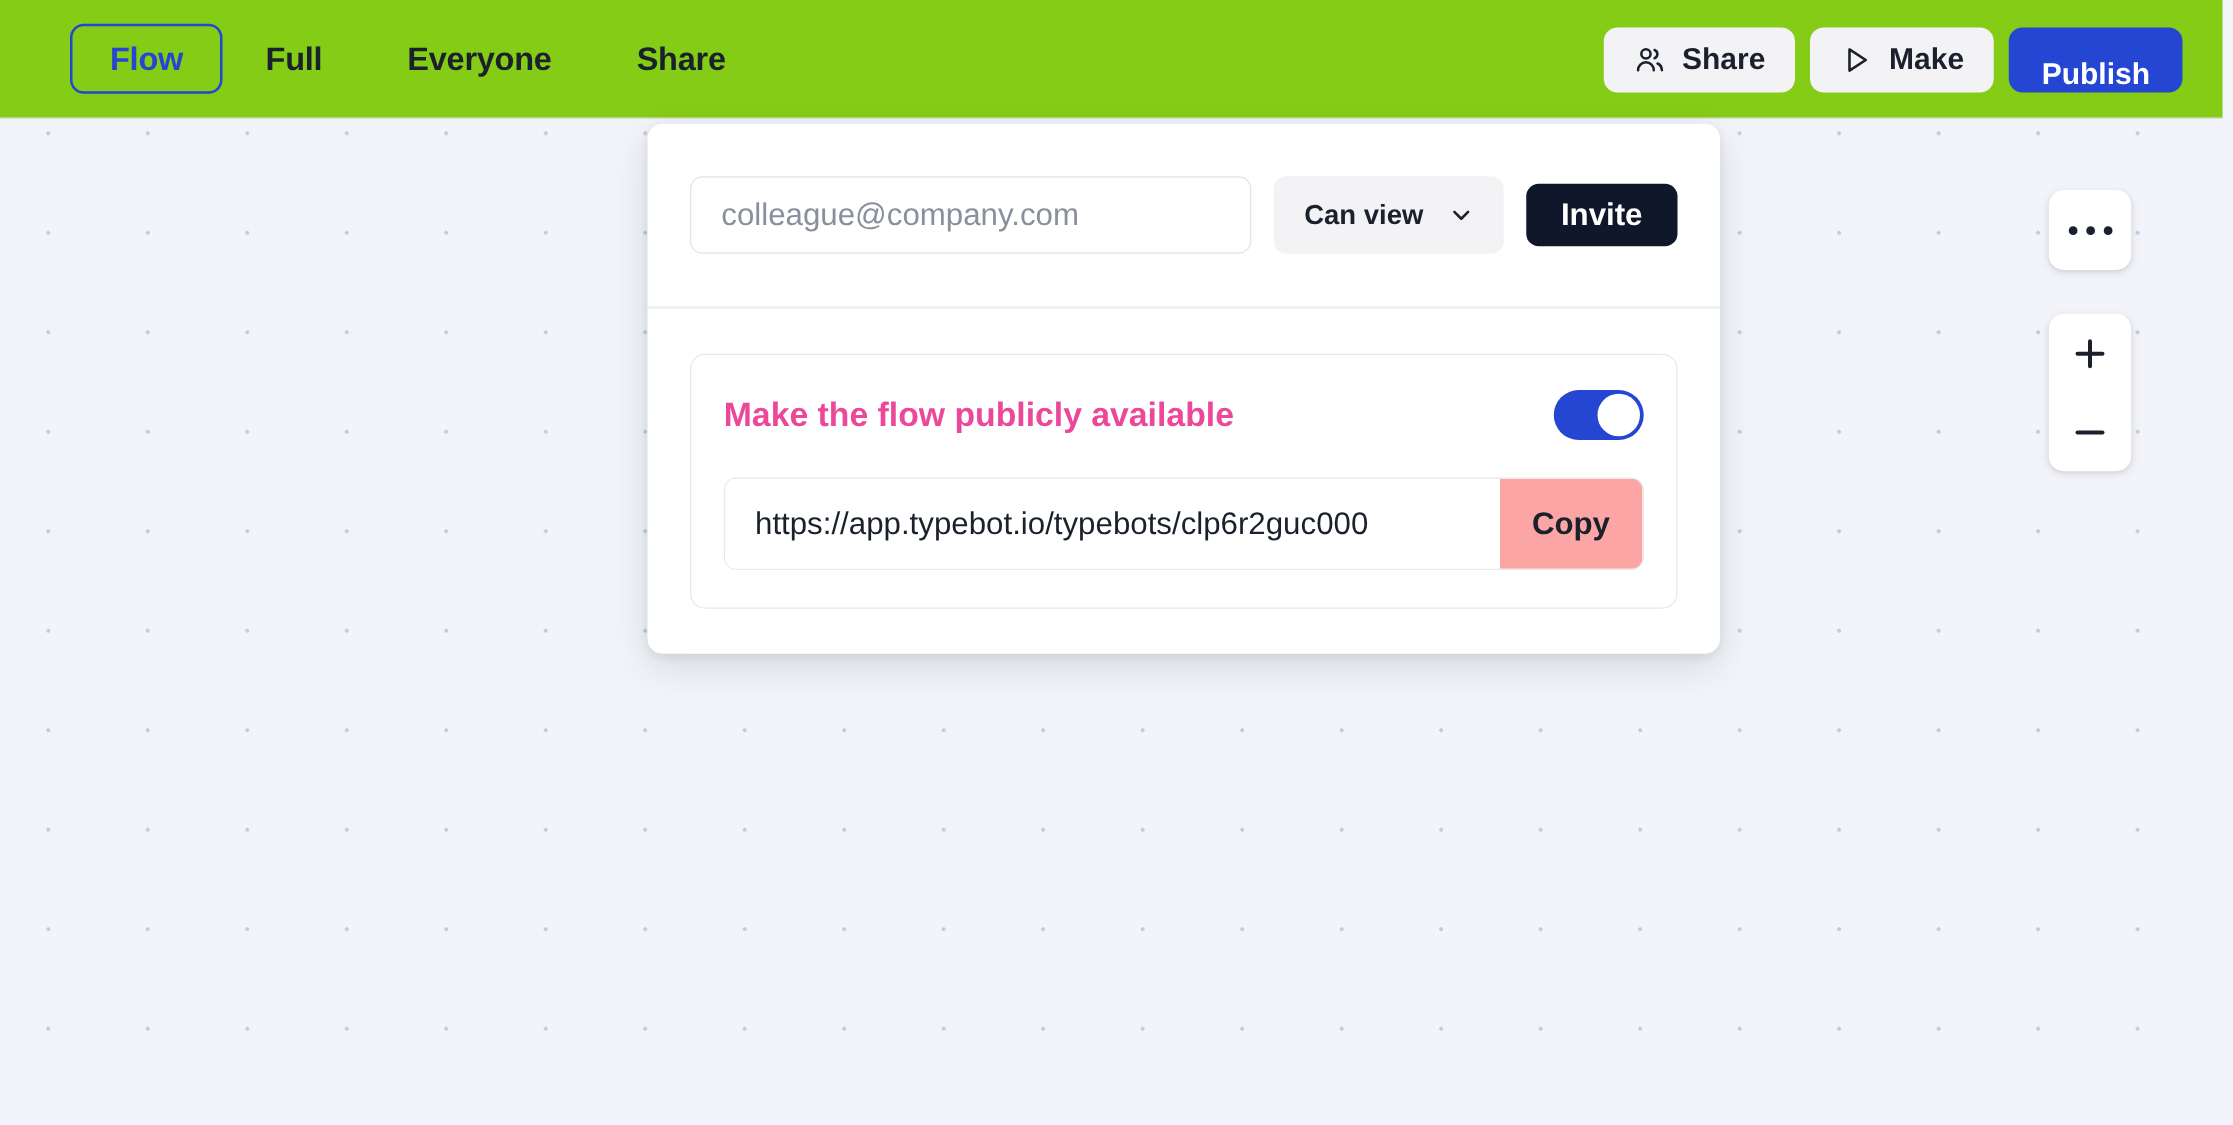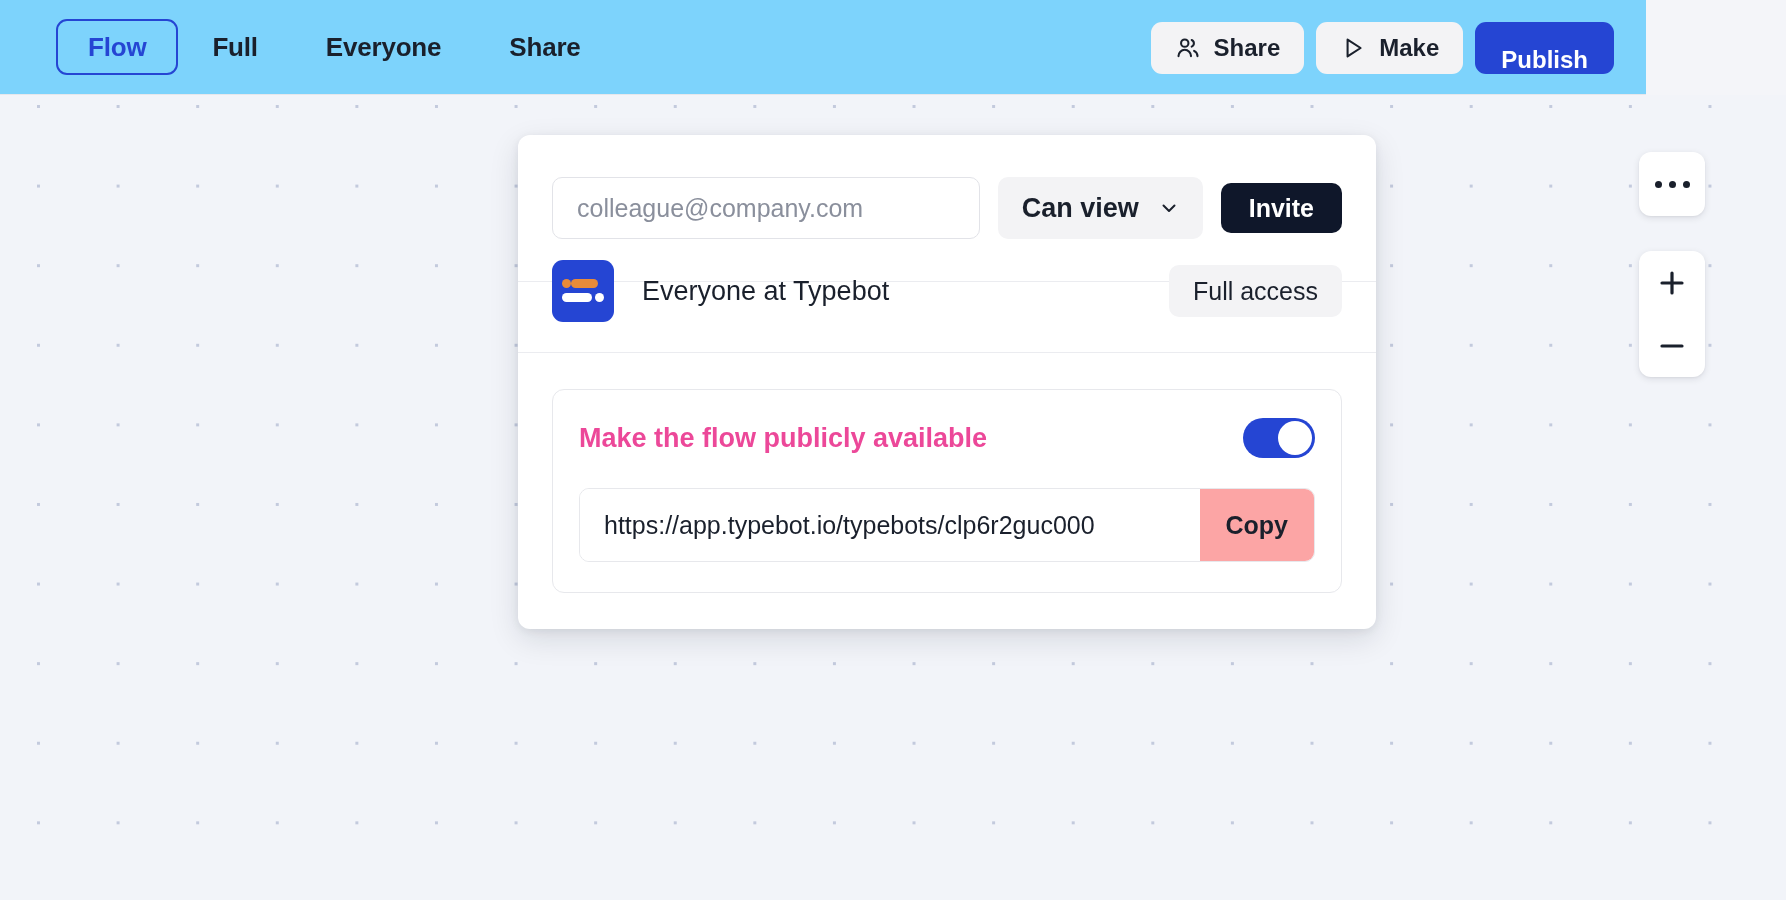--- a/index.html
+++ b/index.html
@@ -30,23 +30,23 @@
     background-image:
       radial-gradient(circle at 1.6px 1.6px, #c3cadd 1.6px, transparent 1.7px);
     background-size: 79.6px 79.6px;
     background-position: 37px 10px;
   }
 
   
   .header {
     position: absolute;
     left: 0; top: 0;
-    width: 1646px;
+    width: 1778px;
     height: 95px;
-    background: #7dd3fc;
+    background: #84cc16;
     border-bottom: 1px solid #e6e7ec;
     display: flex;
     align-items: center;
   }
 
   .tabs {
     display: flex;
     align-items: center;
     margin-left: 56px;
     gap: 0px;
@@ -106,21 +106,20 @@
   
   .popover {
     position: absolute;
     left: 518px;
     top: 99px;
     width: 858px;
     background: #ffffff;
     border-radius: 12px;
     box-shadow: 0 10px 30px rgba(16,24,40,0.12), 0 2px 8px rgba(16,24,40,0.07);
     z-index: 10;
-    margin-top: 36px;
   }
 
   .pop-top {
     padding: 42px 34px 42px 34px;
     border-bottom: 1px solid #ebecf0;
   }
 
   .invite-row {
     display: flex;
     align-items: center;
@@ -142,21 +141,21 @@
   .email-input::placeholder { color: #8a8f9c; }
 
   .role-select {
     height: 62px;
     background: #f3f3f5;
     border-radius: 10px;
     display: flex;
     align-items: center;
     gap: 20px;
     padding: 0 24px;
-    font-size: 27px;
+    font-size: 22px;
     font-weight: 700;
     color: #1a202c;
     cursor: pointer;
     white-space: nowrap;
   }
 
   .invite-btn {
     height: 50px;
     background: #0f172a;
     color: #ffffff;
@@ -424,30 +423,20 @@
         <div class="role-select">
           <span>Can view</span>
           <svg width="20" height="20" viewBox="0 0 20 20" fill="none">
             <path d="M4.5 7.5 L10 13 L15.5 7.5" stroke="#1a202c" stroke-width="2" stroke-linecap="round" stroke-linejoin="round"></path>
           </svg>
         </div>
         <button class="invite-btn">Invite</button>
       </div>
     </div>
 
-    <div class="member-row" style="padding-top:0; margin-top:-22px;">
-      <div class="ws-avatar">
-        <span class="ws-dot-orange"></span>
-        <span class="ws-bar-orange"></span>
-        <span class="ws-bar-white"></span>
-        <span class="ws-dot-white"></span>
-      </div>
-      <div class="member-name">Everyone at Typebot</div>
-      <div class="access-badge">Full access</div>
-    </div>
 
     <div class="pop-bottom" style="border-top:1px solid #ebecf0;">
       <div class="public-card">
         <div class="public-head">
           <div class="public-label">Make the flow publicly available</div>
           <div class="switch">
             <span class="knob"></span>
           </div>
         </div>
         <div class="url-row">

